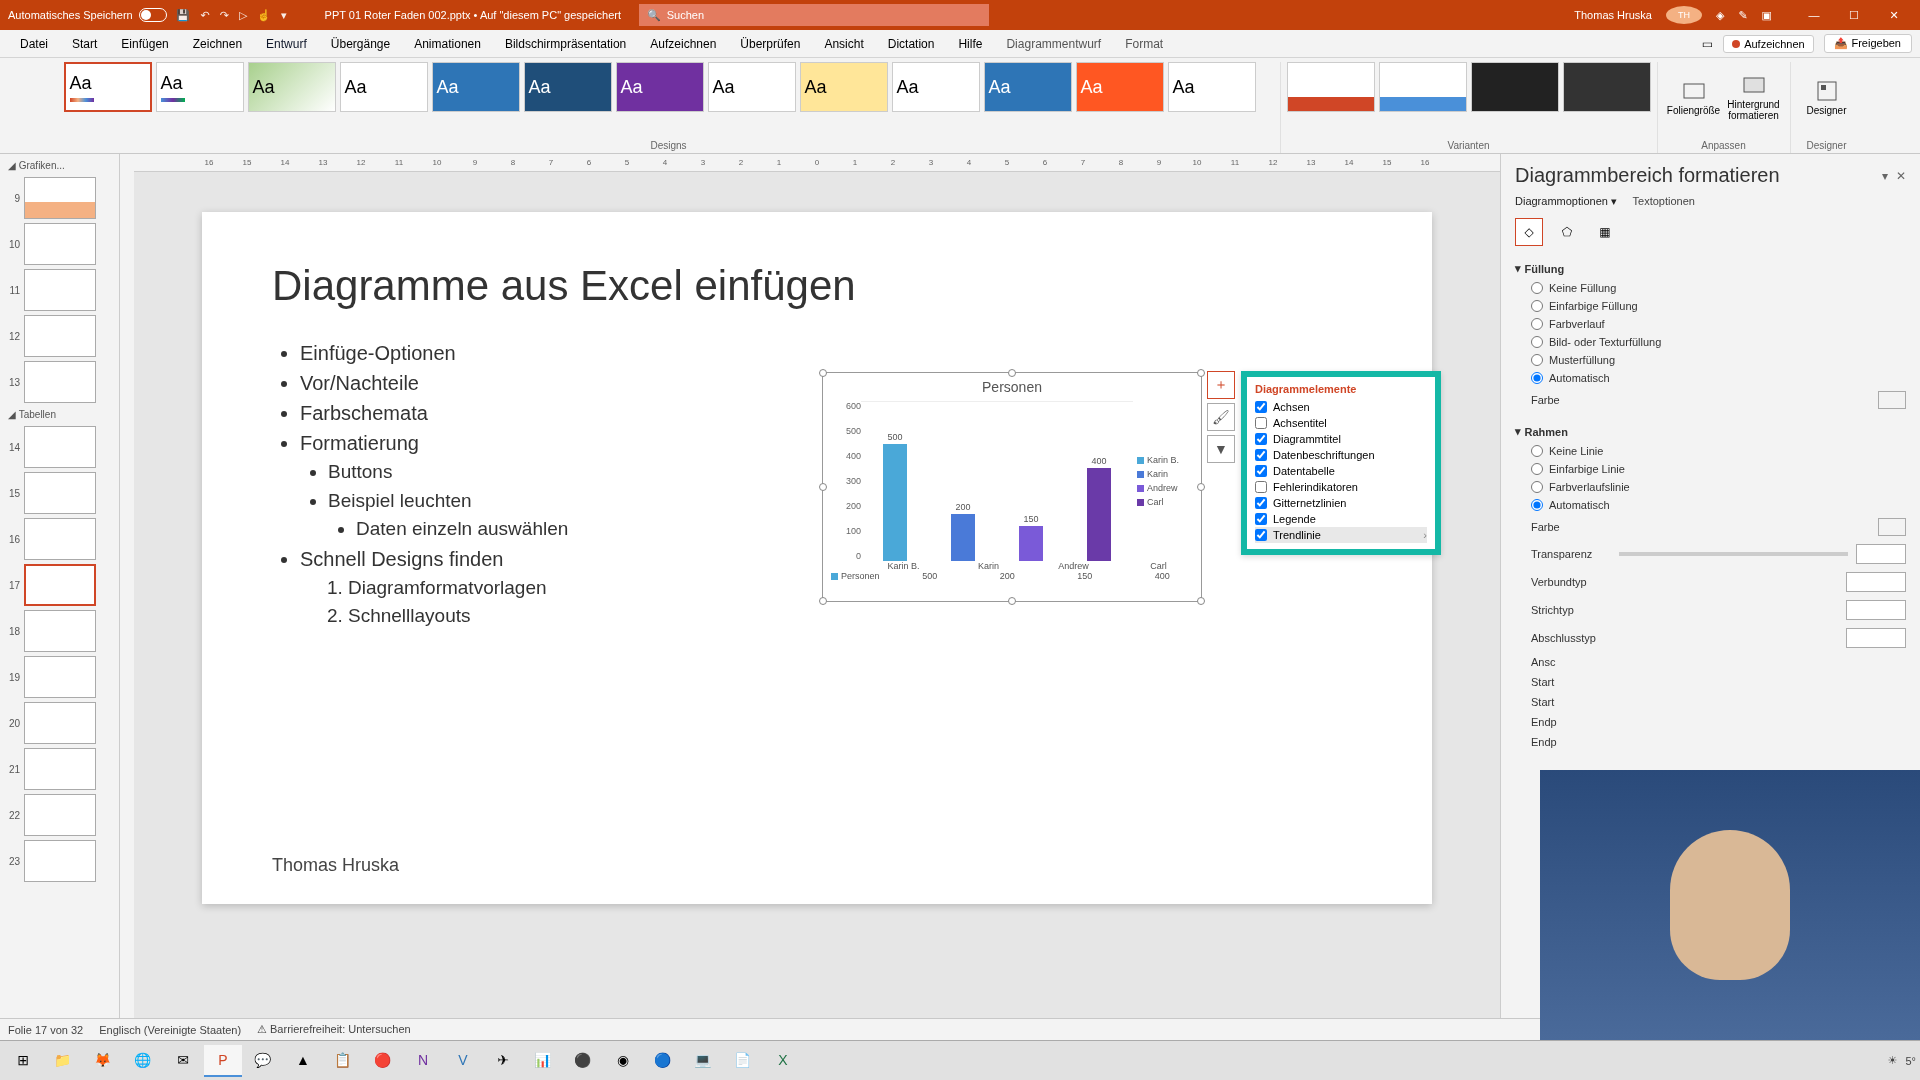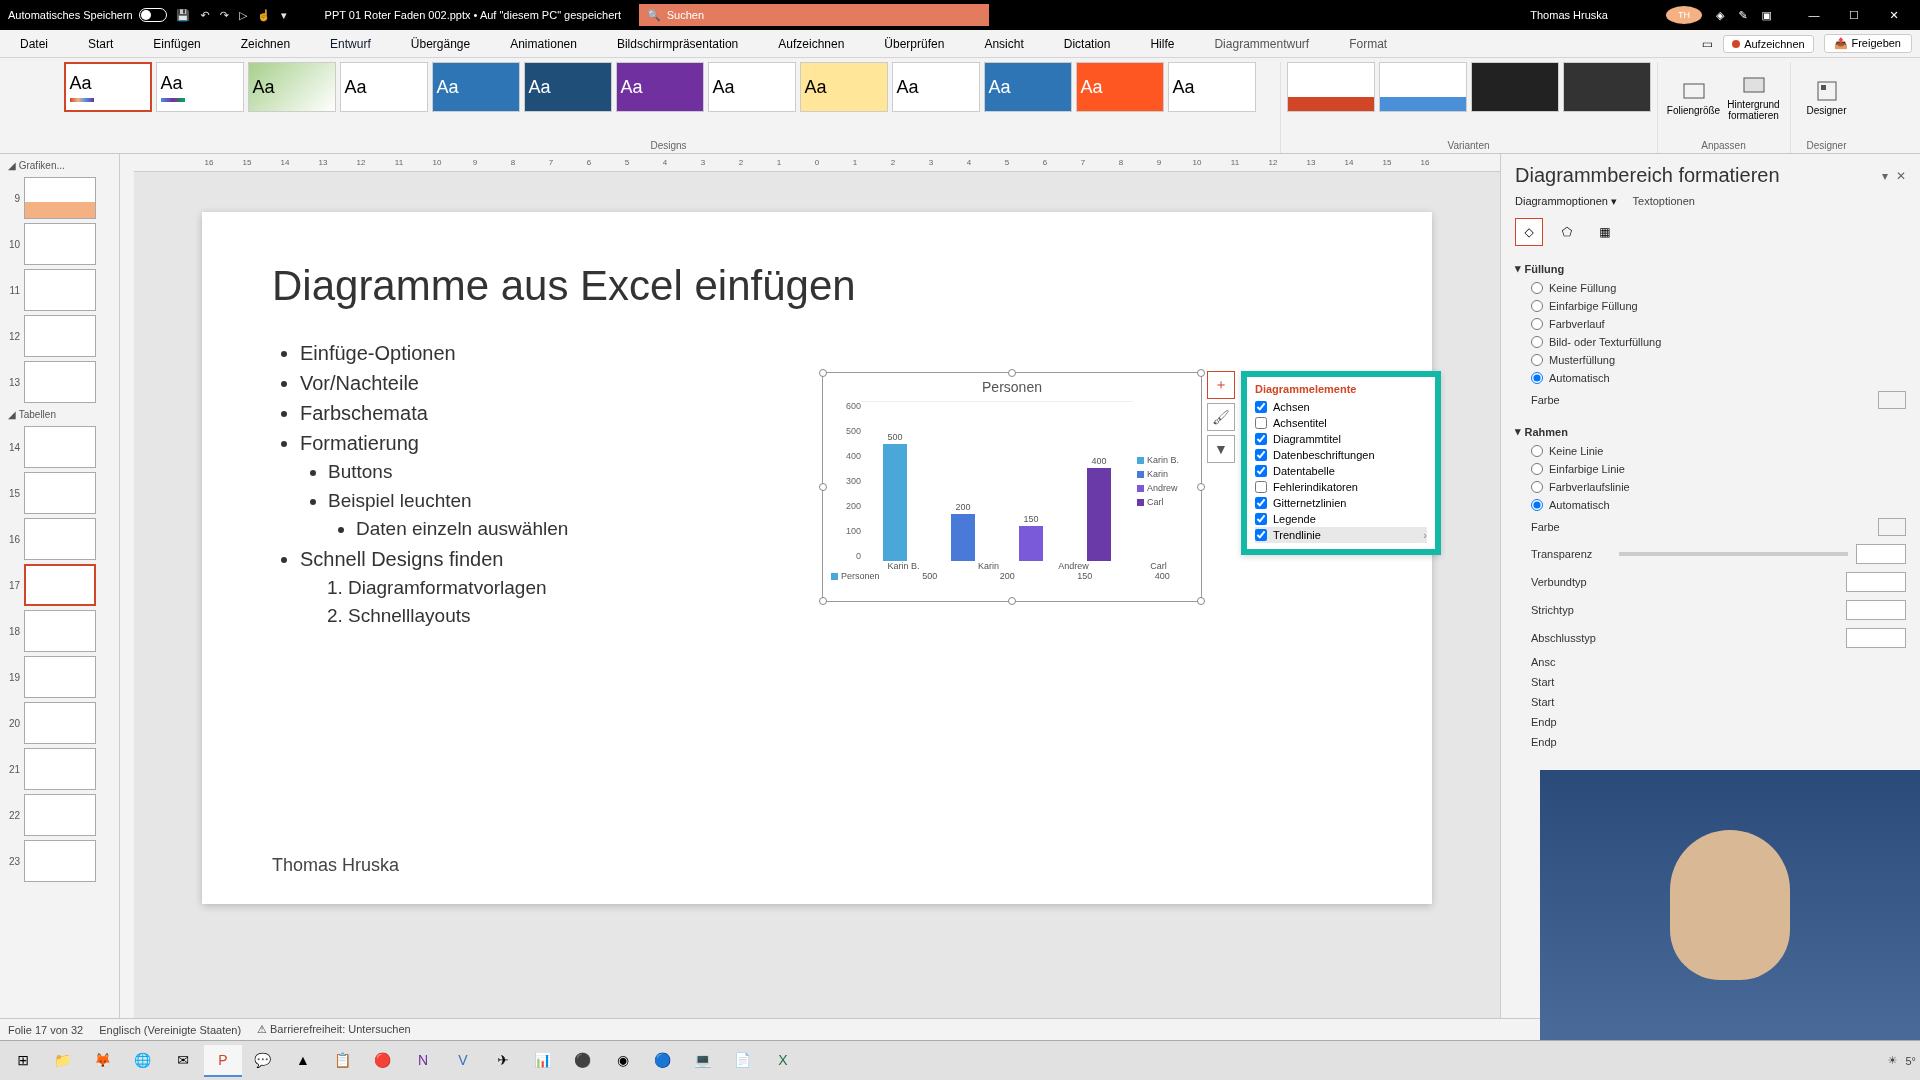--- a/index.html
+++ b/index.html
@@ -1,33 +1,33 @@
 <!DOCTYPE html>
 <html><head>
 <meta charset="utf-8">
 <style>
 * { margin: 0; padding: 0; box-sizing: border-box; font-family: "Segoe UI", sans-serif; }
 body { background: #f3f3f3; width: 1920px; height: 1080px; overflow: hidden; font-size: 12px; }
 
 
-.titlebar { height: 30px; background: #000000; color: #fff; display: flex; align-items: center; padding: 0 8px; font-size: 11px; }
+.titlebar { height: 30px; background: #c2410c; color: #fff; display: flex; align-items: center; padding: 0 8px; font-size: 11px; }
 .titlebar .autosave { display: flex; align-items: center; gap: 6px; margin-right: 10px; }
 .toggle-off { width: 28px; height: 14px; border: 1px solid #fff; border-radius: 7px; position: relative; }
 .toggle-off::before { content: ""; position: absolute; left: 1px; top: 1px; width: 10px; height: 10px; border-radius: 50%; background: #fff; }
 .qat { display: flex; gap: 10px; margin-right: 20px; }
 .qat span { opacity: .9; }
 .titlebar .fname { flex: 0 0 auto; margin: 0 18px; }
 .searchbox { flex: 0 0 350px; background: #e37b5f; height: 22px; display: flex; align-items: center; padding: 0 8px; gap: 6px; }
 .titlebar .right { margin-left: auto; display: flex; align-items: center; gap: 14px; }
-.avatar { width: 36px; height: 18px; border-radius: 50%; background: #f4b183; display: flex; align-items: center; justify-content: center; font-size: 9px; font-weight: normal; margin-left: 44px; }
+.avatar { width: 36px; height: 18px; border-radius: 50%; background: #f4b183; display: flex; align-items: center; justify-content: center; font-size: 9px; font-weight: normal; }
 .winbtns { display: flex; gap: 4px; margin-left: 10px; }
 .winbtns span { width: 36px; text-align: center; }
 
 
-.ribbon-tabs { height: 28px; background: #f3f3f3; border-bottom: 1px solid #d4d4d4; display: flex; align-items: center; padding: 8px 8px; font-size: 12px; gap: 16px; }
+.ribbon-tabs { height: 28px; background: #f3f3f3; border-bottom: 1px solid #d4d4d4; display: flex; align-items: center; padding: 8px 8px; font-size: 12px; }
 .ribbon-tabs .tab { padding: 0 12px; height: 28px; line-height: 28px; cursor: pointer; }
 .ribbon-tabs .tab.active { color: #0f172a; }
 .ribbon-tabs .tab.context { color: #555; }
 .ribbon-tabs .rightcmds { margin-left: auto; display: flex; align-items: center; gap: 10px; }
 .rec-btn { border: 1px solid #ccc; padding: 2px 8px; border-radius: 3px; display: flex; align-items: center; gap: 4px; background: #fff; font-size: 11px; }
 .rec-dot { width: 8px; height: 8px; background: #d04626; border-radius: 50%; }
 .share-btn { background: #fff; border: 1px solid #ccc; padding: 2px 10px; border-radius: 3px; font-size: 11px; }
 
 
 .ribbon { height: 96px; background: #f3f3f3; border-bottom: 1px solid #c8c8c8; display: flex; padding: 4px 6px 0; justify-content: center; }

